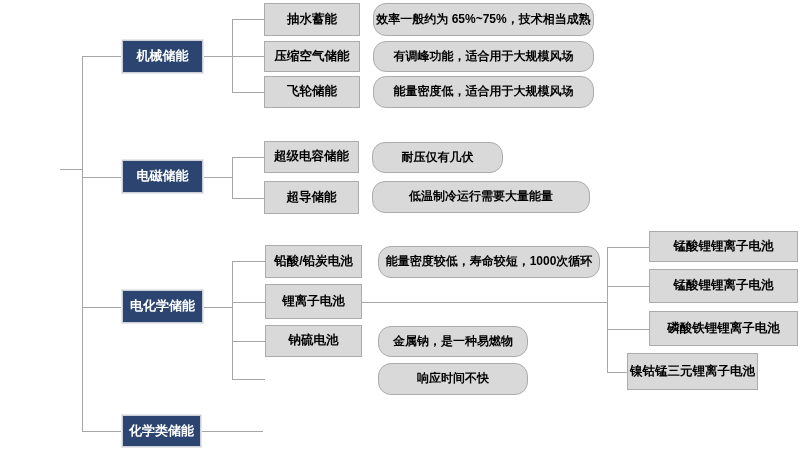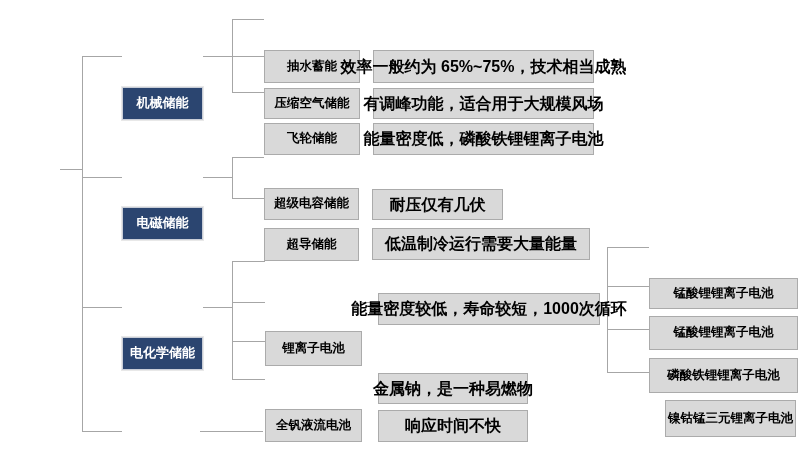--- a/index.html
+++ b/index.html
@@ -5,31 +5,30 @@
   html,body{margin:0;padding:0;background:#ffffff;}
   #canvas{
     position:relative;width:800px;height:455px;background:#ffffff;overflow:hidden;
     font-family:"Liberation Sans","DejaVu Sans",sans-serif;
   }
   #wires{position:absolute;left:0;top:0;width:800px;height:455px;}
   .node{
     position:absolute;display:flex;align-items:center;justify-content:center;
     text-align:center;box-sizing:border-box;font-weight:bold;line-height:1.1;
     white-space:nowrap;
-    margin-top:47px;
   }
   .blue{
     background:var(--blue,#2b4570);color:#ffffff;border:1px solid #c9ced8;
     font-size:13px;box-shadow:0 0 0 1px #e8e8e8;font-family:Liberation Serif, serif;
   }
   .gray{
     background:var(--gray,#d9d9d9);color:#000000;border:1px solid #ababab;
     font-size:12.5px;
   }
-  .desc{font-size:16px;}
+  .desc{font-size:12px;border-radius:13px;}
   .sub{font-size:12.5px;}
 </style>
 </head>
 <body>
 
 <div id="canvas">
 
   <svg id="wires" viewBox="0 0 800 455" xmlns="http://www.w3.org/2000/svg">
     <path fill="none" stroke="#a6a6a6" stroke-width="1" shape-rendering="crispEdges" d="
       M60 169 H82
@@ -48,32 +47,33 @@
   <div class="node blue" style="left:122px;top:40px;width:81px;height:33px">机械储能</div>
   <div class="node blue" style="left:122px;top:160px;width:81px;height:33px">电磁储能</div>
   <div class="node blue" style="left:122px;top:290px;width:81px;height:33px">电化学储能</div>
   <div class="node blue" style="left:122px;top:415px;width:79px;height:32px">化学类储能</div>
 
   <div class="node gray" style="left:264px;top:3px;width:96px;height:33px">抽水蓄能</div>
   <div class="node gray desc" style="left:373px;top:3px;width:221px;height:33px">效率一般约为 65%~75%，技术相当成熟</div>
   <div class="node gray" style="left:264px;top:41px;width:96px;height:31px">压缩空气储能</div>
   <div class="node gray desc" style="left:373px;top:41px;width:221px;height:31px">有调峰功能，适合用于大规模风场</div>
   <div class="node gray" style="left:264px;top:76px;width:96px;height:32px">飞轮储能</div>
-  <div class="node gray desc" style="left:373px;top:76px;width:221px;height:32px">能量密度低，磷酸铁锂锂离子电池</div>
+  <div class="node gray desc" style="left:373px;top:76px;width:221px;height:32px">能量密度低，适合用于大规模风场</div>
 
   <div class="node gray" style="left:264px;top:141px;width:95px;height:32px">超级电容储能</div>
   <div class="node gray desc" style="left:372px;top:142px;width:131px;height:31px">耐压仅有几伏</div>
   <div class="node gray" style="left:264px;top:181px;width:95px;height:33px">超导储能</div>
   <div class="node gray desc" style="left:372px;top:181px;width:218px;height:32px">低温制冷运行需要大量能量</div>
 
+  <div class="node gray" style="left:265px;top:245px;width:97px;height:33px">铅酸/铅炭电池</div>
   <div class="node gray desc" style="left:378px;top:246px;width:222px;height:32px">能量密度较低，寿命较短，1000次循环</div>
   <div class="node gray" style="left:265px;top:284px;width:97px;height:35px">锂离子电池</div>
+  <div class="node gray" style="left:265px;top:325px;width:97px;height:32px">钠硫电池</div>
   <div class="node gray desc" style="left:378px;top:326px;width:150px;height:31px">金属钠，是一种易燃物</div>
-  <div class="node gray" style="left:265px;top:362px;width:97px;height:33px">全钒液流电池</div>
   <div class="node gray desc" style="left:378px;top:363px;width:150px;height:32px">响应时间不快</div>
 
   <div class="node gray sub" style="left:649px;top:231px;width:149px;height:31px">锰酸锂锂离子电池</div>
   <div class="node gray sub" style="left:649px;top:269px;width:149px;height:34px">锰酸锂锂离子电池</div>
   <div class="node gray sub" style="left:649px;top:311px;width:149px;height:35px">磷酸铁锂锂离子电池</div>
-  <div class="node gray sub" style="left:665px;top:353px;width:131px;height:37px">镍钴锰三元锂离子电池</div>
+  <div class="node gray sub" style="left:627px;top:353px;width:131px;height:37px">镍钴锰三元锂离子电池</div>
 
 
 </div>
 
 </body></html>

